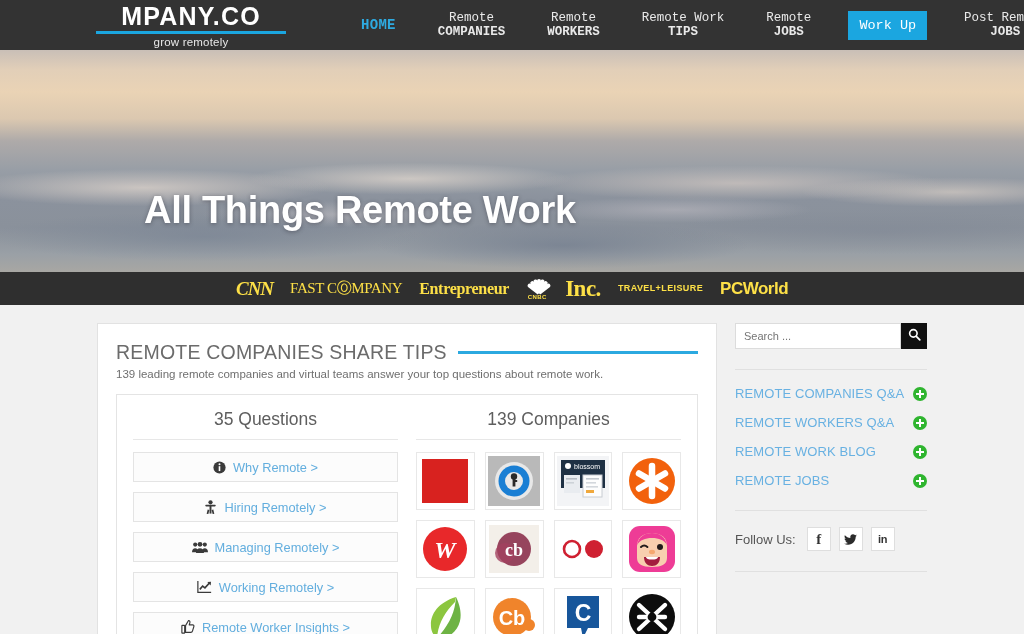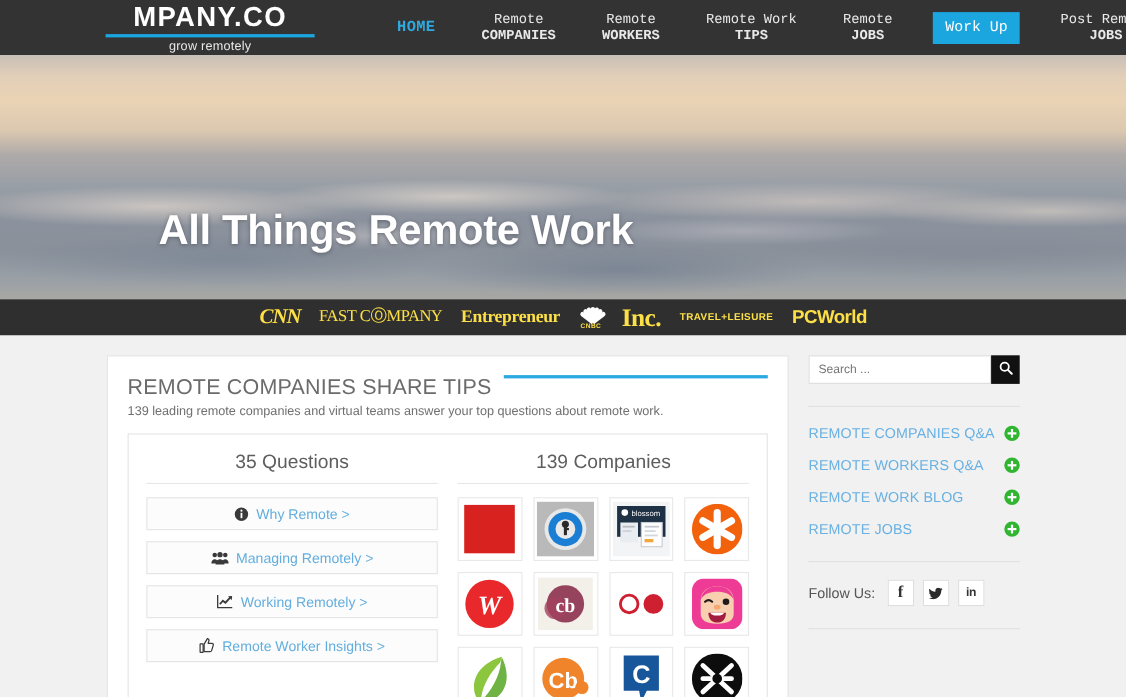--- a/index.html
+++ b/index.html
@@ -221,20 +221,21 @@
   }
   .content-card {
     width: 620px;
     background: #fff;
     border: 1px solid #e2e2e2;
     padding: 17px 18px 0 18px;
     min-height: 330px;
   }
   .sec-head {
     display: flex;
+    align-items: center;
     gap: 11px;
   }
   .sec-title {
     font-size: 19.5px;
     color: #6b6b6b;
     letter-spacing: .2px;
     font-weight: normal;
     white-space: nowrap;
   }
   .sec-rule {
@@ -438,20 +439,32 @@
               <span class="qicon">
                 <svg width="13" height="13" viewBox="0 0 16 16">
                     <circle cx="8" cy="8" r="7.5" fill="#3a3a3a"></circle>
                     <rect x="7" y="6.4" width="2" height="6" fill="#fff"></rect>
                     <circle cx="8" cy="4" r="1.2" fill="#fff"></circle>
                   </svg>
               </span>
               <span>Why Remote &gt;</span>
             </div>
 
+            <div class="qitem">
+              <span class="qicon">
+                <svg width="13" height="14" viewBox="0 0 14 16">
+                    <circle cx="7" cy="2.6" r="2.4" fill="#3a3a3a"></circle>
+                    <rect x="1" y="5.4" width="12" height="1.9" rx=".9" fill="#3a3a3a"></rect>
+                    <rect x="5.9" y="6" width="2.2" height="9.5" fill="#3a3a3a"></rect>
+                    <rect x="3.3" y="11" width="2" height="5" transform="rotate(14 4.3 13)" fill="#3a3a3a"></rect>
+                    <rect x="8.7" y="11" width="2" height="5" transform="rotate(-14 9.7 13)" fill="#3a3a3a"></rect>
+                  </svg>
+              </span>
+              <span>Hiring Remotely &gt;</span>
+            </div>
 
             <div class="qitem">
               <span class="qicon">
                 <svg width="16" height="13" viewBox="0 0 20 14">
                     <circle cx="4" cy="3.4" r="2.6" fill="#3a3a3a"></circle>
                     <circle cx="16" cy="3.4" r="2.6" fill="#3a3a3a"></circle>
                     <circle cx="10" cy="3" r="3" fill="#3a3a3a"></circle>
                     <path d="M0 13c0-3 1.8-5 4-5s4 2 4 5z" fill="#3a3a3a"></path>
                     <path d="M12 13c0-3 1.8-5 4-5s4 2 4 5z" fill="#3a3a3a"></path>
                     <path d="M5 14c0-3.6 2.2-6 5-6s5 2.4 5 6z" fill="#3a3a3a"></path>

